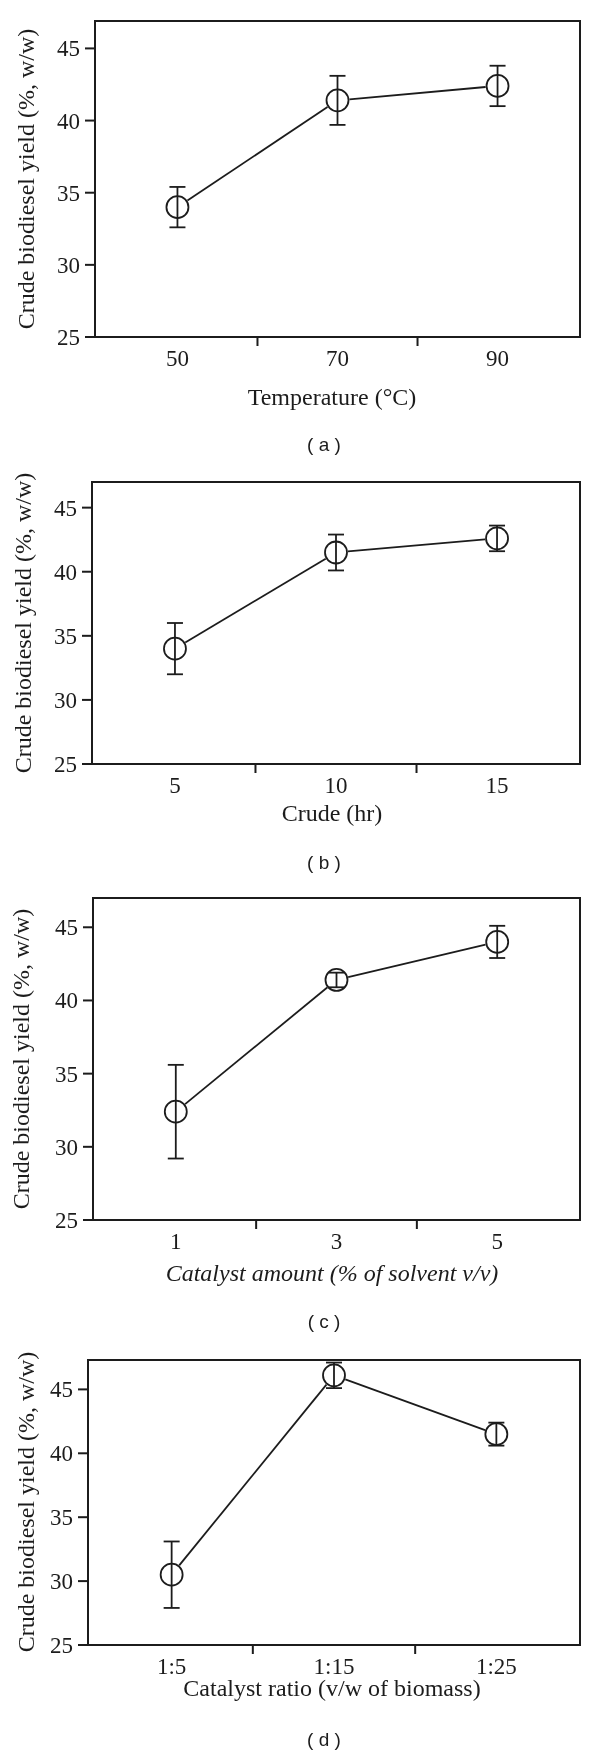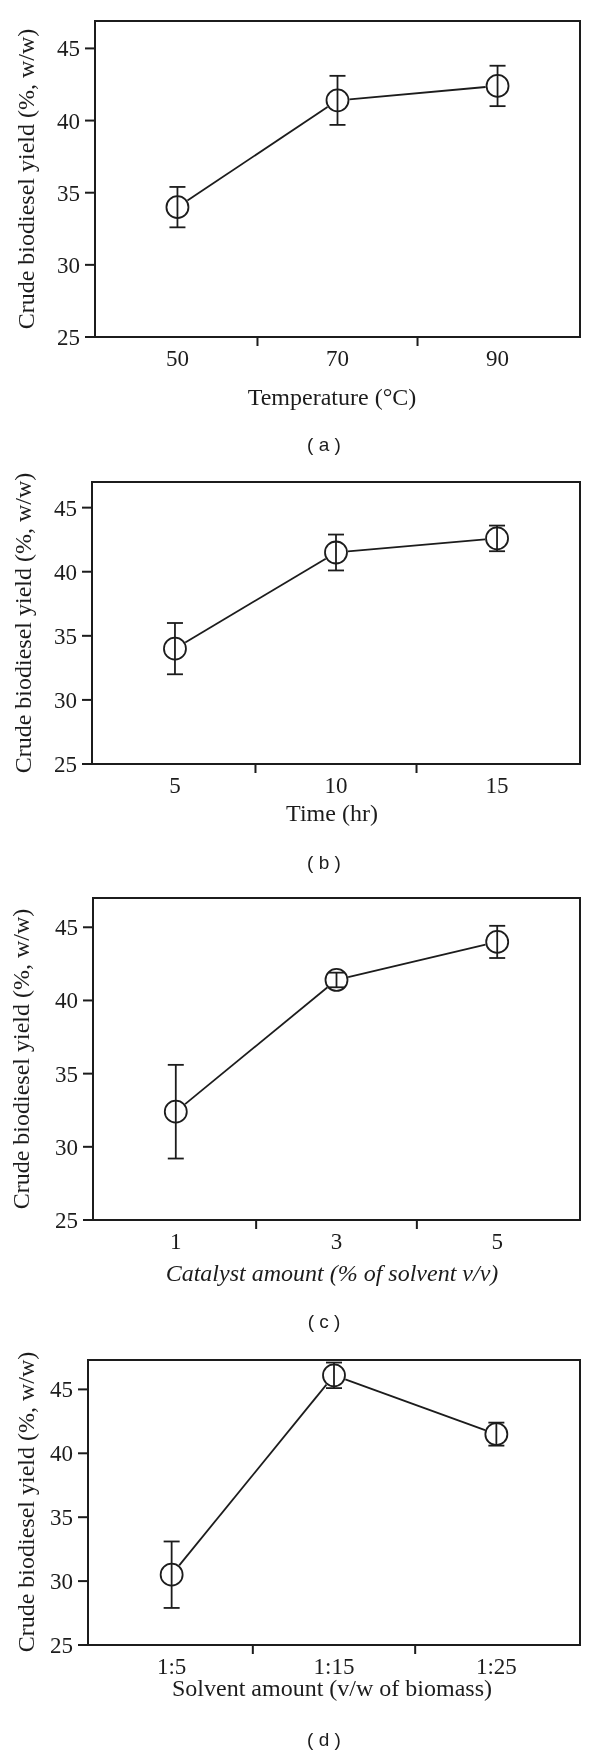--- a/index.html
+++ b/index.html
@@ -158,21 +158,21 @@
         <circle cx="496.35999999999996" cy="1434.1255605381166" r="11" fill="none" stroke="#1c1c1c" stroke-width="1.8"></circle>
       </g>
     </svg>
 
   <div class="ylabel p0">Crude biodiesel yield (%, w/w)</div>
   <div class="ylabel p1">Crude biodiesel yield (%, w/w)</div>
   <div class="ylabel p2">Crude biodiesel yield (%, w/w)</div>
   <div class="ylabel p3">Crude biodiesel yield (%, w/w)</div>
 
   <div class="xlabel p0">Temperature (°C)</div>
-  <div class="xlabel p1">Time (hr)</div>
+  <div class="xlabel p1">Crude (hr)</div>
   <div class="xlabel p2">Catalyst amount (% of solvent v/v)</div>
-  <div class="xlabel p3">Solvent amount (v/w of biomass)</div>
+  <div class="xlabel p3">Catalyst ratio (v/w of biomass)</div>
 
   <div class="caption p0">( a )</div>
   <div class="caption p1">( b )</div>
   <div class="caption p2">( c )</div>
   <div class="caption p3">( d )</div>
 </div>
 
 </body></html>

